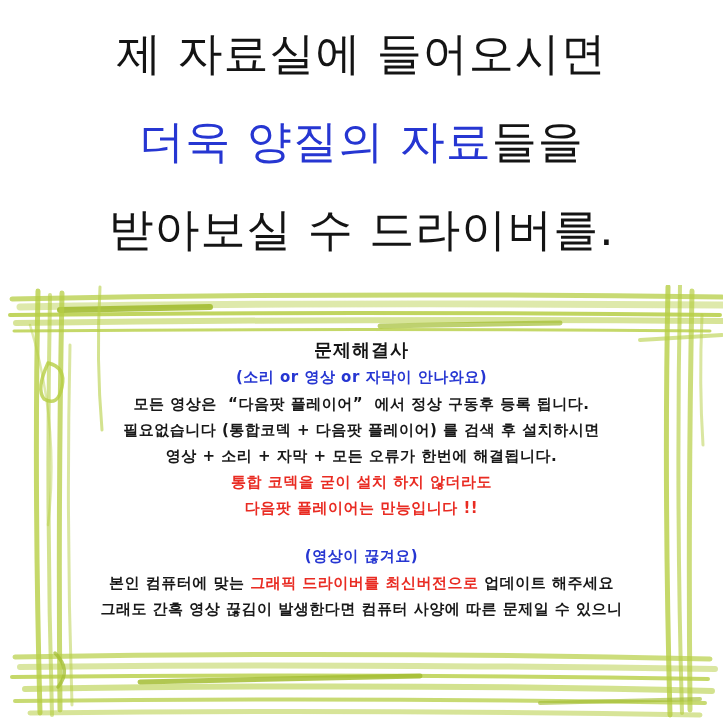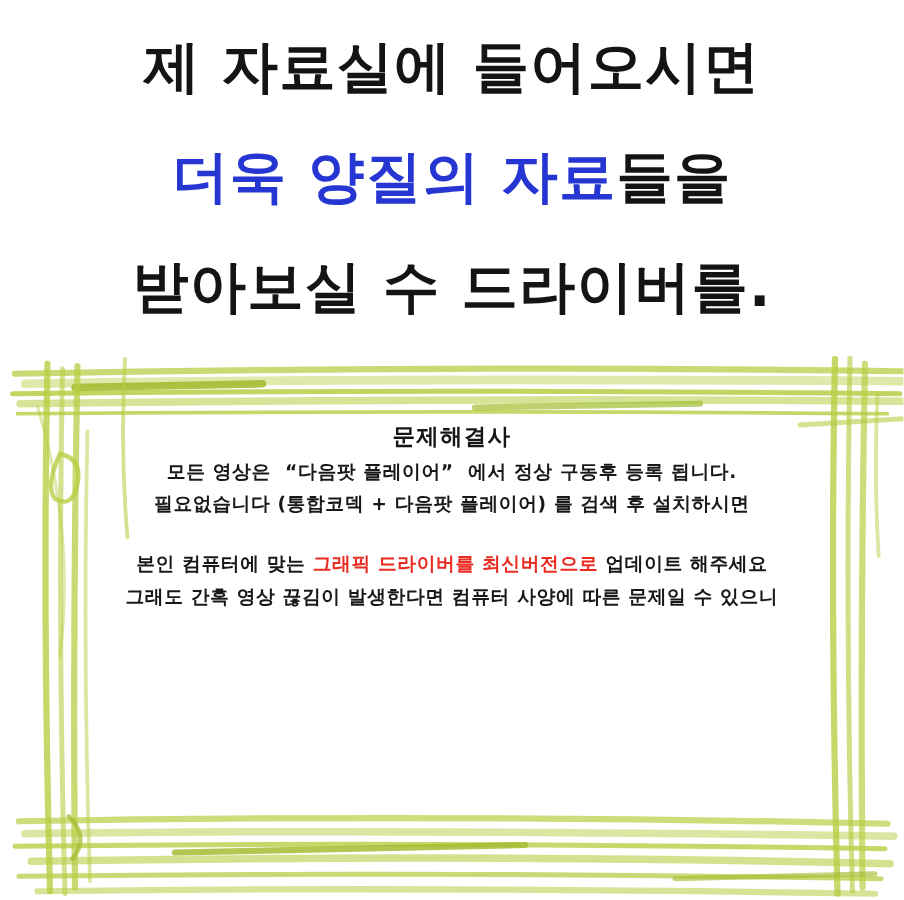--- a/index.html
+++ b/index.html
@@ -11,21 +11,21 @@
     font-family:"DejaVu Sans","Liberation Sans",sans-serif;
   }
   
   .header{
     position:absolute;top:10px;left:0;right:0;
     text-align:center;
   }
   .h-line{
     height:88px;line-height:88px;
     font-size:45px;
-    font-weight:bold;
+    font-weight:normal;
     color:#141414;
     letter-spacing:1px;
     white-space:pre;
   }
   .h-blue{color:var(--blue,#2636d2);text-align:center;}
   
   .frame-area{position:absolute;left:0;top:285px;width:723px;height:435px;}
   .frame-svg{position:absolute;left:0;top:0;}
   .panel-text{
     position:absolute;top:51px;left:0;right:0;
@@ -94,23 +94,28 @@
       <path d="M15,416 Q360,412 705,418" stroke-width="4" opacity="0.75"></path>
       <path d="M30,428 Q350,424 700,430" stroke-width="5" opacity="0.55"></path>
       <path d="M140,397 L420,391" stroke-width="5" opacity="0.85" stroke="#a3bd32"></path>
       <path d="M55,368 Q72,385 58,402" stroke-width="3.5" opacity="0.75" stroke="#a3bd32"></path>
       <path d="M540,418 L700,414" stroke-width="4" opacity="0.65" stroke="#a3bd32"></path>
     </svg>
 
     <div class="panel-text">
       <div class="ts-title">문제해결사</div>
 
+      <div class="ts-heading">(소리 or 영상 or 자막이 안나와요)</div>
       <div class="ts-line">모든 영상은  “다음팟 플레이어”  에서 정상 구동후 등록 됩니다.</div>
       <div class="ts-line">필요없습니다 (통합코덱 + 다음팟 플레이어) 를 검색 후 설치하시면</div>
+      <div class="ts-line">영상 + 소리 + 자막 + 모든 오류가 한번에 해결됩니다.</div>
+      <div class="ts-line red">통합 코덱을 굳이 설치 하지 않더라도</div>
+      <div class="ts-line red">다음팟 플레이어는 만능입니다 !!</div>
 
       <div class="ts-gap"></div>
 
+      <div class="ts-heading">(영상이 끊겨요)</div>
       <div class="ts-line"><span>본인 컴퓨터에 맞는 </span><span class="red">그래픽 드라이버를 최신버전으로</span><span> 업데이트 해주세요</span></div>
       <div class="ts-line">그래도 간혹 영상 끊김이 발생한다면 컴퓨터 사양에 따른 문제일 수 있으니</div>
     </div>
   </div>
 
 </div>
 
 </body></html>

